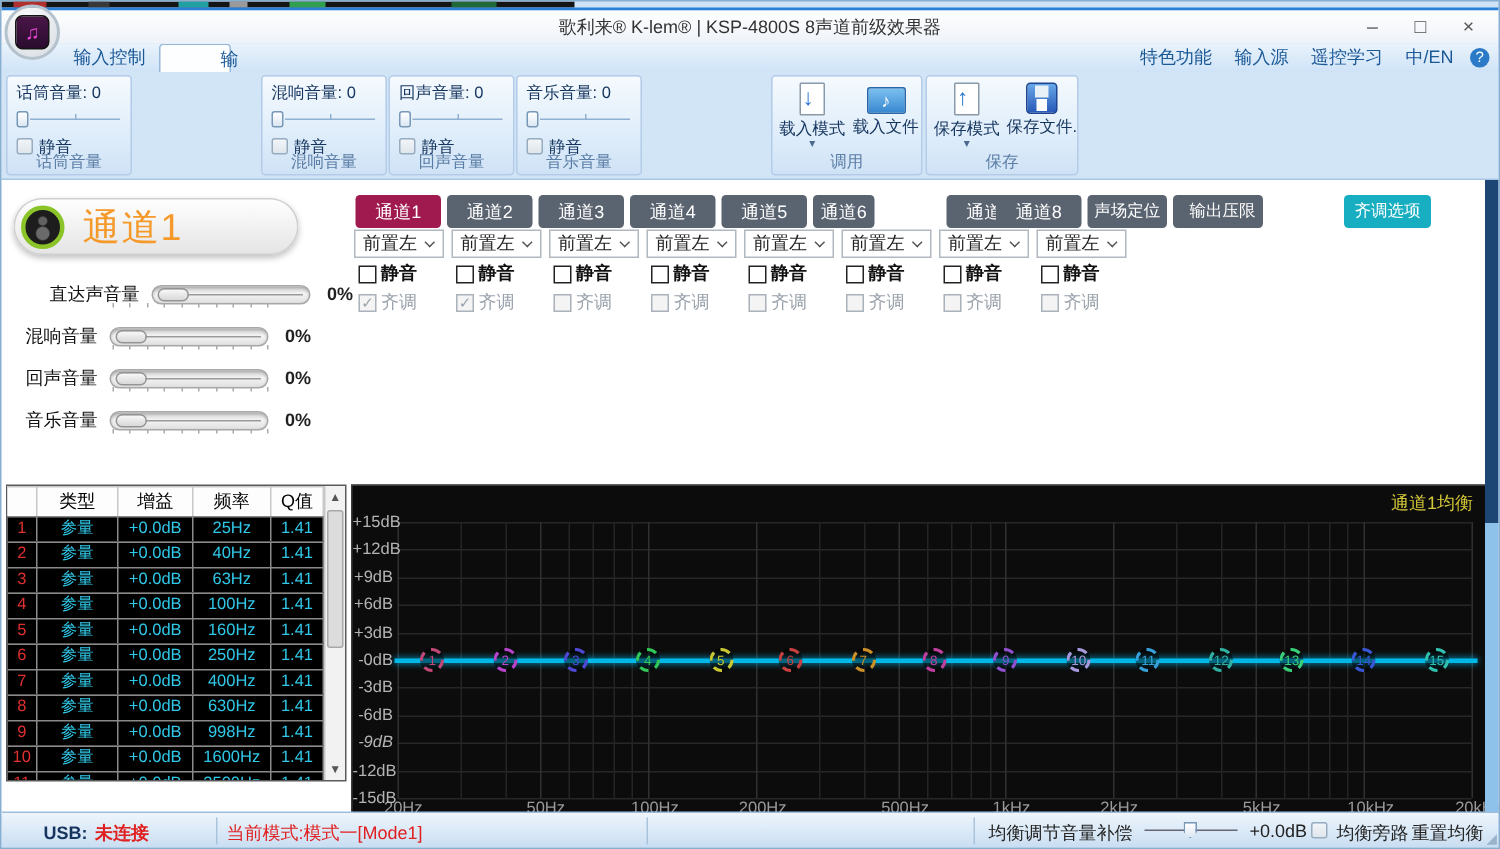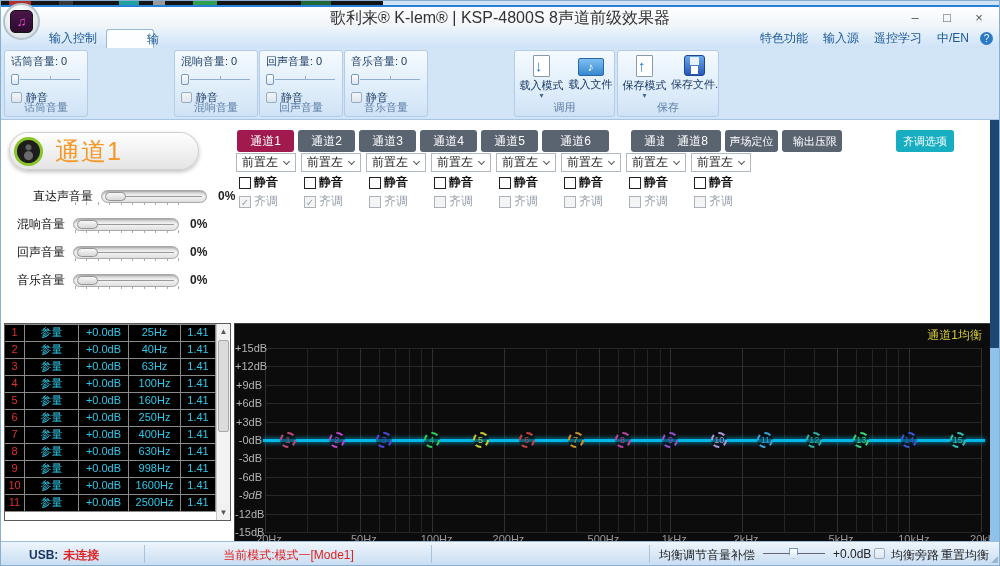--- a/index.html
+++ b/index.html
@@ -6,21 +6,21 @@
   body { font-family: "Liberation Sans", sans-serif; background: #ffffff; }
   .window { position: relative; width: 1000px; height: 566px; background: #cfe2f6; overflow: hidden; border: 1px solid #88aed0; }
 
   
   .artifact { position: absolute; top: 0; left: 0; width: 382px; height: 4px; background: #141414; }
   .artifact .seg { position: absolute; top: 0; height: 4px; }
   .topline { position: absolute; top: 4px; left: 0; width: 100%; height: 2px; background: #2a80d8; }
 
   
   .titlebar { position: absolute; top: 6px; left: 0; width: 100%; height: 22px; background: linear-gradient(#fefefe, #eef3f9); }
-  .title { text-align: center; font-size: 16px; color: #333; line-height: 22px; }
+  .title { text-align: center; font-size: 12px; color: #333; line-height: 22px; }
   .win-controls { position: absolute; right: 4px; top: 1px; display: flex; }
   .wbtn { width: 32px; height: 20px; text-align: center; color: #555; font-size: 13px; line-height: 19px; }
   .app-icon { position: absolute; top: 2px; left: 2px; width: 37px; height: 37px; border-radius: 50%; background: radial-gradient(circle at 40% 30%, #ffffff, #d4d9de); border: 2px solid #b4c2ce; z-index: 6; display: flex; align-items: center; justify-content: center; }
   .app-icon-inner { width: 23px; height: 23px; border-radius: 5px; background: linear-gradient(#4a1648, #2a0c2e); border: 1px solid #141414; color: #e84ad8; font-size: 13px; text-align: center; line-height: 22px; }
 
   
   .tabrow { position: absolute; top: 28px; left: 0; width: 100%; height: 19px; background: linear-gradient(#e9f3fc, #cfe3f7); }
   .tab { position: absolute; top: 0; height: 19px; line-height: 19px; font-size: 12px; color: #1a5896; text-align: center; }
   .tab-input { left: 42px; width: 60px; }
   .tab-output { left: 105px; width: 48px; background: #fdfeff; border: 1px solid #98b8d8; border-bottom: none; border-radius: 3px 3px 0 0; padding-left: 40px; }
@@ -100,21 +100,21 @@
   .zeroline { position: absolute; left: -2px; right: -4px; top: calc(50% - 1px); height: 3px; background: #00b8e8; box-shadow: 0 0 5px #00b8e8; }
   .pt { position: absolute; width: 16px; height: 16px; border-radius: 50%; border: 2px dashed; transform: translate(-50%, -50%); font-size: 9px; text-align: center; line-height: 13px; background: rgba(0,0,0,.45); z-index: 3; }
   .ylab { position: absolute; left: 0; width: 27px; text-align: right; font-size: 11px; color: #b4b4b4; }
   .xlab { position: absolute; top: 100%; margin-top: 1px; transform: translateX(-35%); font-size: 11px; color: #9a9a9a; white-space: nowrap; }
 
   
   .statusbar { position: absolute; bottom: 0; left: 0; width: 100%; height: 24px; background: linear-gradient(#eef5fc, #c9def2); border-top: 1px solid #9cbede; font-size: 12px; }
   .sb-div { position: absolute; top: 3px; width: 1px; height: 18px; background: #a8c4dc; }
   .sb-usb { position: absolute; left: 28px; top: 5px; color: #15355f; font-weight: bold; }
   .sb-usb b { color: #e02020; font-weight: bold; margin-left: 5px; }
-  .sb-mode { position: absolute; left: 150px; top: 5px; width: 275px; text-align: center; color: #e02020; }
+  .sb-mode { position: absolute; left: 150px; top: 5px; width: 275px; text-align: left; color: #e02020; }
   .sb-eqlabel { position: absolute; left: 658px; top: 5px; color: #222; }
   .sb-slider { position: absolute; left: 762px; top: 11px; width: 62px; height: 1px; background: #667; }
   .sb-thumb { position: absolute; left: 26px; top: -5px; width: 9px; height: 11px; background: linear-gradient(#ffffff, #dbe7f3); border: 1px solid #7898b8; clip-path: polygon(0 0, 100% 0, 100% 60%, 50% 100%, 0 60%); }
   .sb-val { position: absolute; left: 832px; top: 5px; color: #222; }
   .sb-cb { position: absolute; left: 873px; top: 6px; }
   .sb-bypass { position: absolute; left: 890px; top: 5px; color: #222; }
   .sb-reset { position: absolute; left: 940px; top: 5px; color: #222; }
   .grip { position: absolute; right: 1px; bottom: 1px; font-size: 9px; color: #9ab4cc; }
 </style>
 </head>
@@ -332,21 +332,21 @@
           <i></i>
         </div>
       </div>
 
     <div id="chan-strip">
         <div class="chan-tab" style="left:236px;width:57px;background:#a01a50;">通道1</div>
         <div class="chan-tab" style="left:297px;width:57px;background:#5a6370;">通道2</div>
         <div class="chan-tab" style="left:358px;width:57px;background:#5a6370;">通道3</div>
         <div class="chan-tab" style="left:419px;width:57px;background:#5a6370;">通道4</div>
         <div class="chan-tab" style="left:480px;width:57px;background:#5a6370;">通道5</div>
-        <div class="chan-tab" style="left:541px;width:67px;background:#5a6370;">通道6</div>
+        <div class="chan-tab" style="left:541px;width:41px;background:#5a6370;">通道6</div>
         <div class="chan-tab" style="left:602px;width:57px;background:#5a6370;margin-left:28px;">通道7</div>
         <div class="chan-tab" style="left:663px;width:57px;background:#5a6370;">通道8</div>
         <div class="chan-tab" style="left:724px;width:53px;background:#5a6370;font-size:11px;">声场定位</div>
         <div class="chan-tab" style="left:781px;width:60px;background:#5a6370;font-size:11px;">音乐延时</div>
         <div class="chan-tab" style="left:789px;width:50px;background:#5a6370;font-size:11px;">输出压限</div>
         <div class="chan-tab" style="left:895px;width:58px;background:#16aec0;font-size:11px;">齐调选项</div>
         <div class="dd" style="left:235px;width:60px;">前置左<span class="chev"></span></div>
         <div class="mute-item" style="left:238px;">
           <span class="cb-plain"></span>
           <span>静音</span>
@@ -415,20 +415,27 @@
           <span>静音</span>
         </div>
         <div class="uni-item" style="left:693px;">
           <span class="cb-gray"></span>
           <span>齐调</span>
         </div>
       </div>
 
     <div class="tbl">
       <div class="tbl-main">
+        <div class="trow th-row" id="tbl-head">
+            <div class="tc c-num"></div>
+            <div class="tc c-type">类型</div>
+            <div class="tc c-gain">增益</div>
+            <div class="tc c-freq">频率</div>
+            <div class="tc c-q">Q值</div>
+          </div>
         <div id="tbl-body">
             <div class="trow">
               <div class="tc c-num">1</div>
               <div class="tc c-type">参量</div>
               <div class="tc c-gain">+0.0dB</div>
               <div class="tc c-freq">25Hz</div>
               <div class="tc c-q">1.41</div>
             </div>
             <div class="trow">
               <div class="tc c-num">2</div>

